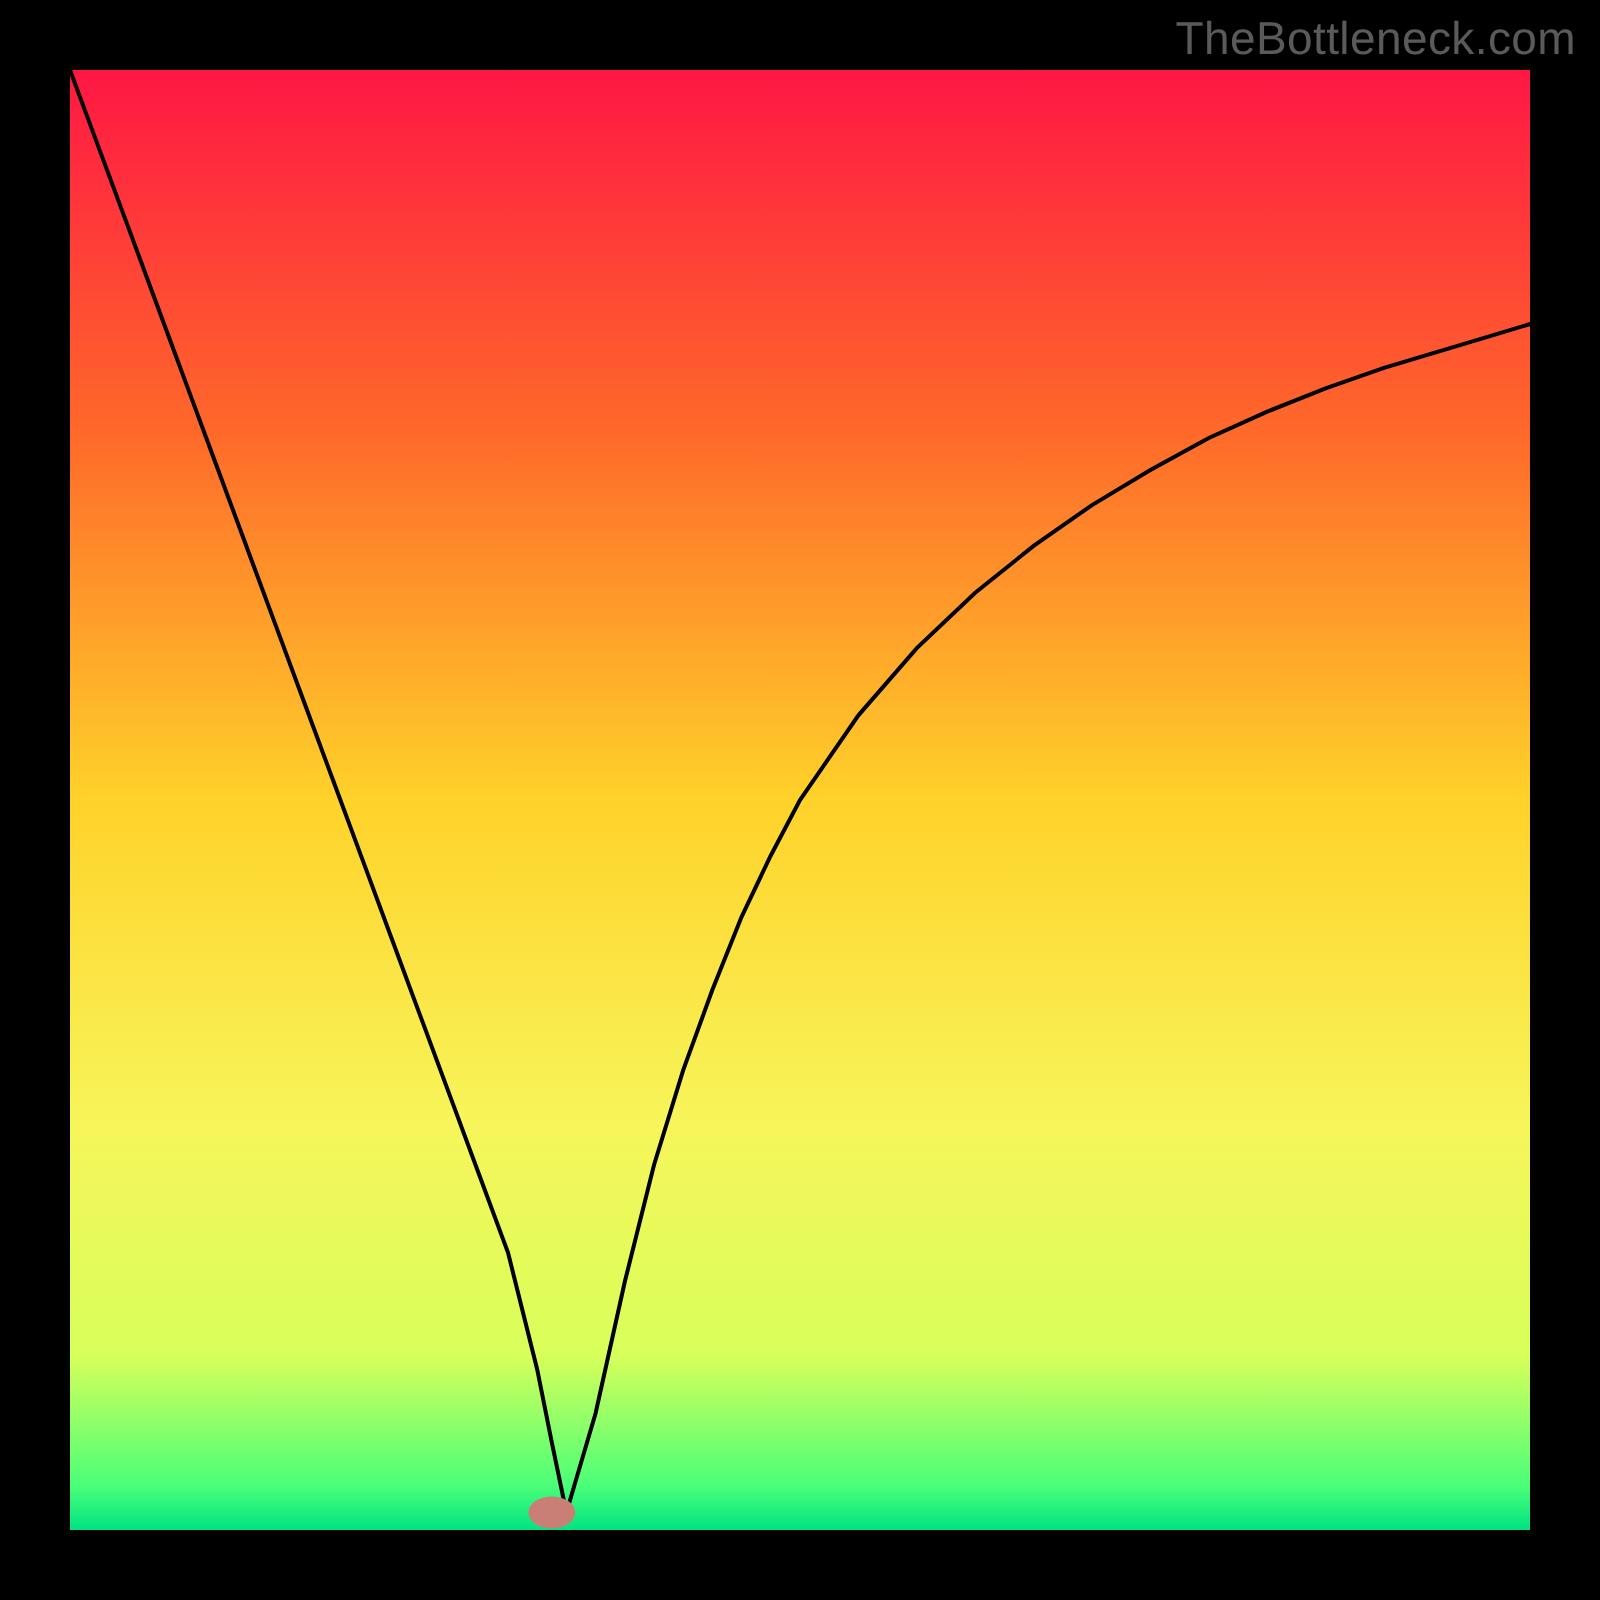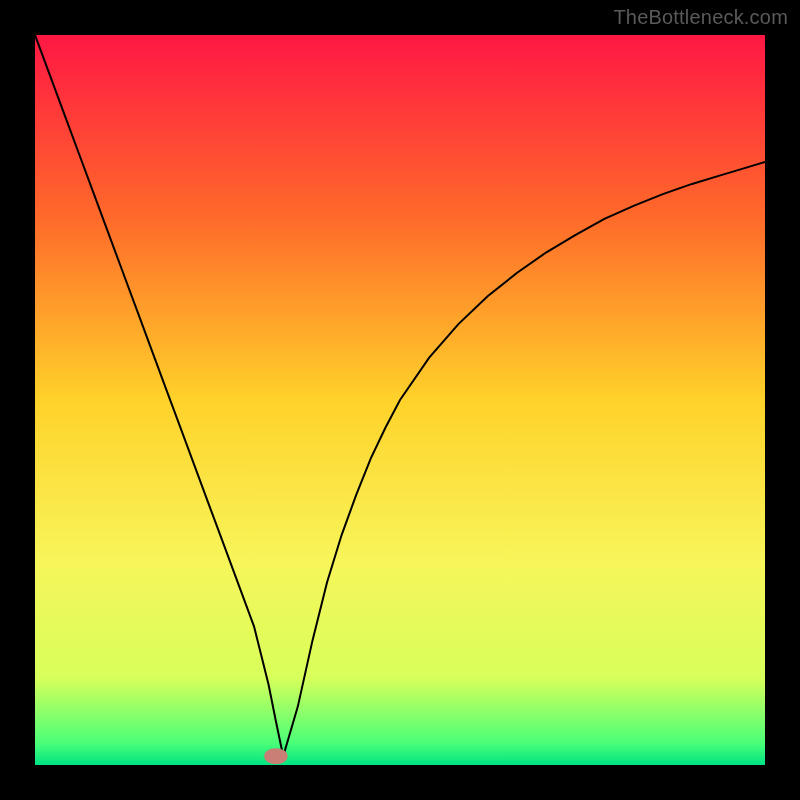--- a/index.html
+++ b/index.html
@@ -8,21 +8,21 @@
     position: relative;
     width: 800px;
     height: 800px;
     background: #000;
   }
   .watermark {
     position: absolute;
     top: 6px;
     right: 12px;
     font-family: Arial, Helvetica, sans-serif;
-    font-size: 20px;
+    font-size: 23px;
     color: #5a5a5a;
     font-weight: 500;
     letter-spacing: 0.2px;
   }
   .plot {
     position: absolute;
     left: 35px;
     top: 35px;
     width: 730px;
     height: 730px;

